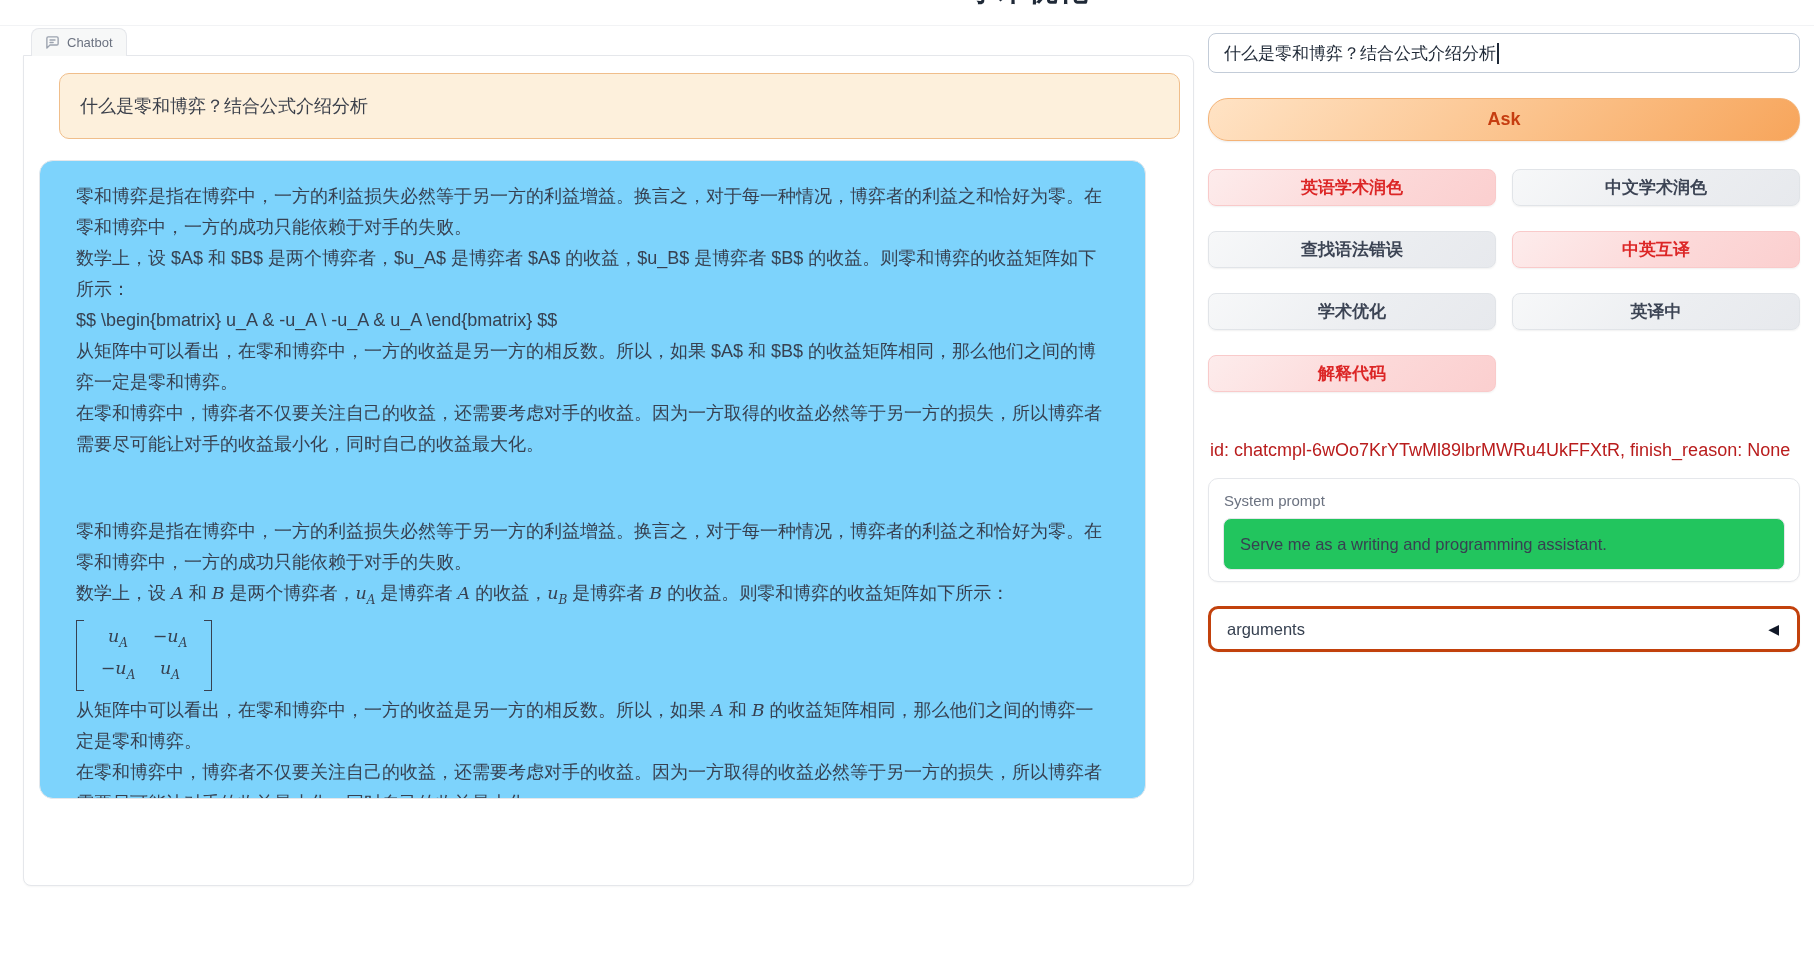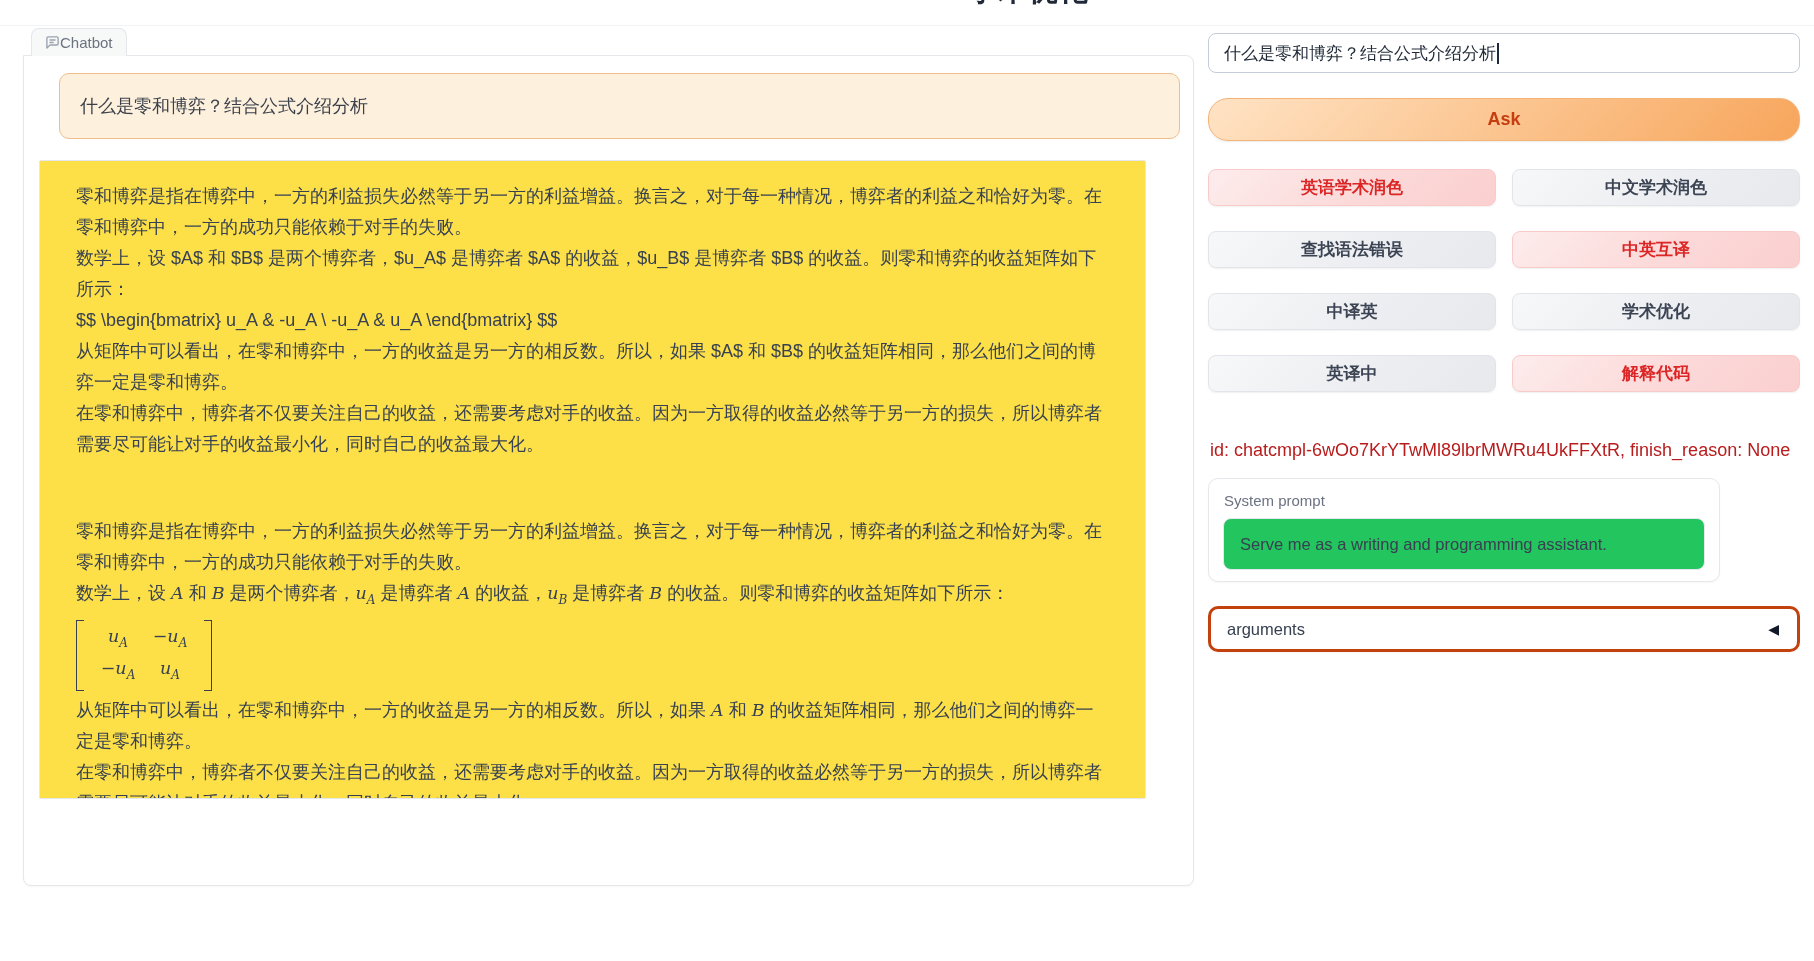--- a/index.html
+++ b/index.html
@@ -8,36 +8,36 @@
   .stage { position:relative; width:1814px; height:961px; }
 
   
   .clipped-title { position:absolute; top:-30px; left:106px; right:0; height:38px;
     text-align:center; font-size:30px; font-weight:bold; color:#1f2937; }
 
   .top-divider { position:absolute; top:25px; left:0; width:1814px; height:1px; background:#f2f3f5; }
 
   
   .chat-chip { position:absolute; left:31px; top:28px; height:28px; padding:0 13px;
-    display:flex; align-items:center; background:#f7f8f8;
+    display:flex; align-items:center; gap:7px; background:#f7f8f8;
     border:1px solid #e5e7eb; border-bottom:none; border-radius:8px 8px 0 0;
-    font-size:15px; color:#6b7280; z-index:2; }
+    font-size:13px; color:#6b7280; z-index:2; }
   .chat-chip svg { display:block; }
 
   .chat-panel { position:absolute; left:23px; top:55px; width:1171px; height:831px;
     background:#ffffff; border:1px solid #e5e7eb; border-radius:0 8px 8px 8px;
     box-shadow:0 1px 2px rgba(0,0,0,.04); }
 
   .user-bubble { position:absolute; left:35px; right:13px; top:17px; height:66px;
     background:#fdf0dc; border:1px solid #f0be8b; border-radius:10px;
     display:flex; align-items:center; padding:0 20px;
     font-size:18px; color:#3a3f4a; }
 
   .bot-bubble { position:absolute; left:15px; right:47px; top:104px; height:639px;
-    background:#fde047; border:1px solid #e4e7eb; border-radius:2px;
+    background:#7dd3fc; border:1px solid #e4e7eb; border-radius:14px;
     padding:20px 36px; font-size:18px; color:#374151; line-height:31px; overflow:hidden; }
   .msg-line { white-space:pre-wrap; word-break:break-all; }
   .msg-gap { height:56px; }
 
   .math { font-family:"DejaVu Serif","Liberation Serif",serif; font-size:17.5px; }
   .math i { font-style:italic; }
   .math sub { font-size:12px; }
 
   .matrix { display:flex; align-items:stretch; margin:4px 0 4px 0; width:max-content; }
   .mbracket { width:8px; border:1.6px solid #374151; }
@@ -68,21 +68,21 @@
   .fbtn { height:37px; border-radius:8px; display:flex; align-items:center; justify-content:center;
     font-size:17px; font-weight:bold; cursor:pointer; box-shadow:0 1px 2px rgba(0,0,0,.06); }
   .fbtn.gray { background:linear-gradient(135deg,#f7f8f9 0%,#eceef1 55%,#e7e9ed 100%);
     border:1px solid #e1e4e8; color:#3c4454; }
   .fbtn.pink { background:linear-gradient(135deg,#fdecec 0%,#fcd9d9 55%,#fbcfcf 100%);
     border:1px solid #f9caca; color:#dc2626; }
 
   .status-line { position:absolute; left:1210px; top:440px; width:592px;
     font-size:18px; color:#b91c1c; }
 
-  .sysprompt-box { position:absolute; left:1208px; top:478px; width:512px; height:104px;
+  .sysprompt-box { position:absolute; left:1208px; top:478px; width:592px; height:104px;
     background:#ffffff; border:1px solid #e5e7eb; border-radius:10px;
     box-shadow:0 1px 2px rgba(0,0,0,.04); }
   .sysprompt-label { margin:13px 0 0 15px; font-size:15px; color:#6b7280; }
   .sysprompt-input { margin:9px 14px 0 14px; height:52px; background:#22c55e;
     border:1px solid #e5e7eb; border-radius:8px; display:flex; align-items:center;
     padding:0 16px; font-size:16.5px; color:#374151; }
 
   .accordion { position:absolute; left:1208px; top:606px; width:592px; height:46px;
     background:#ffffff; border:3px solid #c2410c; border-radius:10px;
     box-shadow:0 1px 2px rgba(0,0,0,.04);
@@ -153,21 +153,20 @@
 
   <div class="ask-btn">
     <span>Ask</span>
   </div>
 
   <div class="btn-grid" id="fn-grid">
       <div class="fbtn pink">英语学术润色</div>
       <div class="fbtn gray">中文学术润色</div>
       <div class="fbtn gray">查找语法错误</div>
       <div class="fbtn pink">中英互译</div>
-      <div class="fbtn gray">中译英</div>
       <div class="fbtn gray">学术优化</div>
       <div class="fbtn gray">英译中</div>
       <div class="fbtn pink">解释代码</div>
     </div>
 
   <div class="status-line">id: chatcmpl-6wOo7KrYTwMl89lbrMWRu4UkFFXtR, finish_reason: None</div>
 
   <div class="sysprompt-box">
     <div class="sysprompt-label">System prompt</div>
     <div class="sysprompt-input" role="textbox">

